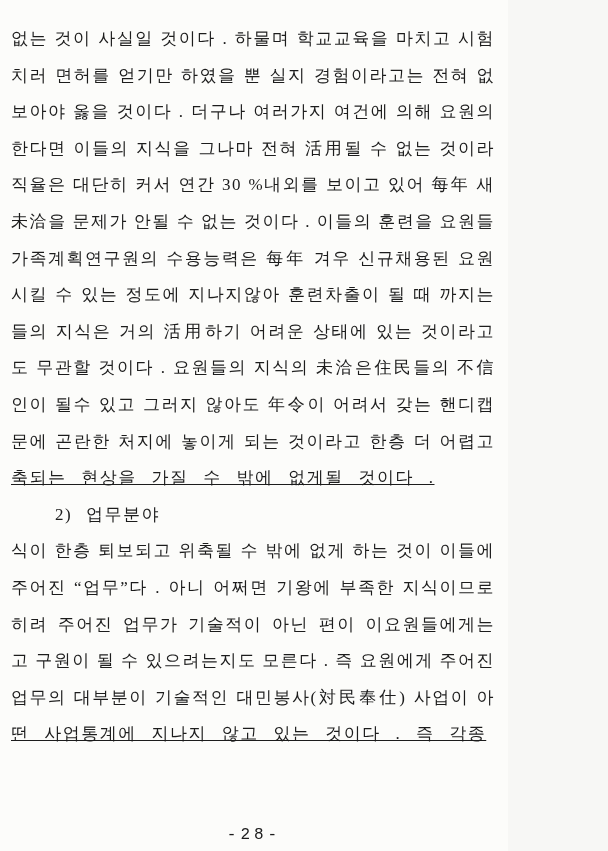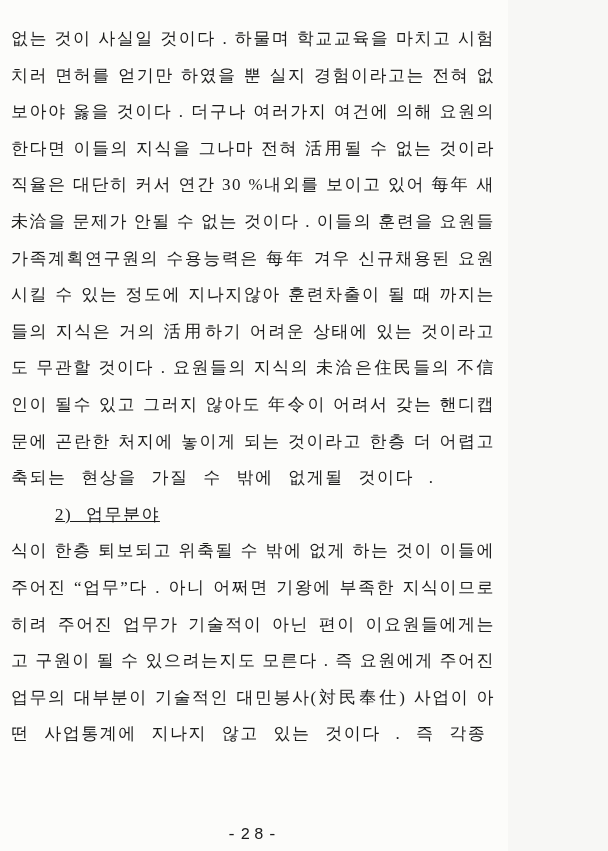--- a/index.html
+++ b/index.html
@@ -25,27 +25,27 @@
     letter-spacing: 1.5px;
     white-space: normal;
     text-align: justify;
     text-align-last: justify;
     overflow: hidden;
   }
   .line.short {
     text-align: left;
     text-align-last: left;
     word-spacing: 9px;
+    text-decoration: underline;
   }
   .line.heading {
     text-align: left;
     text-align-last: left;
     padding-left: 44px;
     word-spacing: 8px;
-    text-decoration: underline;
   }
   .line.indent {
     text-indent: 26px;
   }
   .page-number {
     position: absolute;
     left: 0;
     right: 0;
     bottom: 7px;
     text-align: center;

